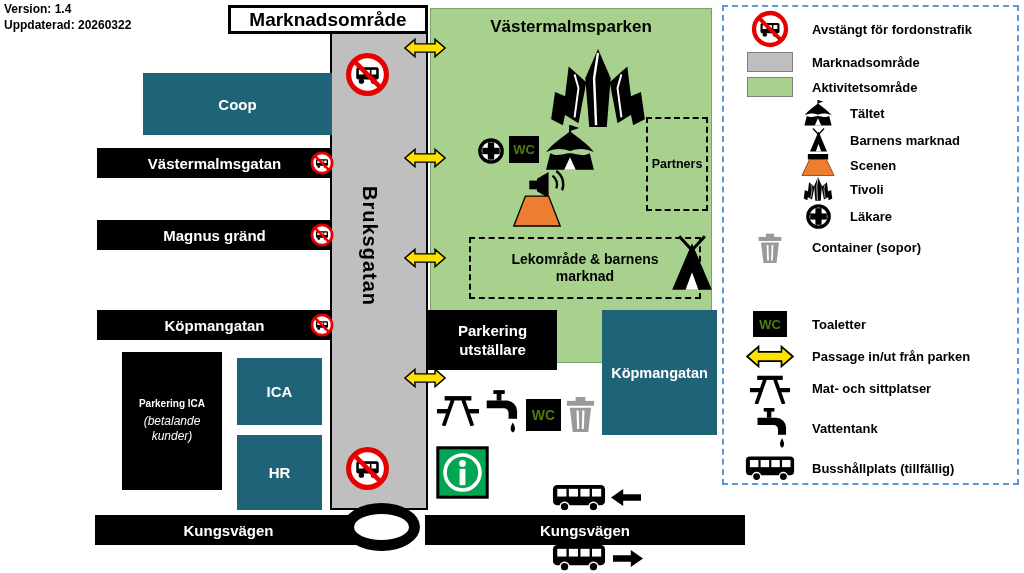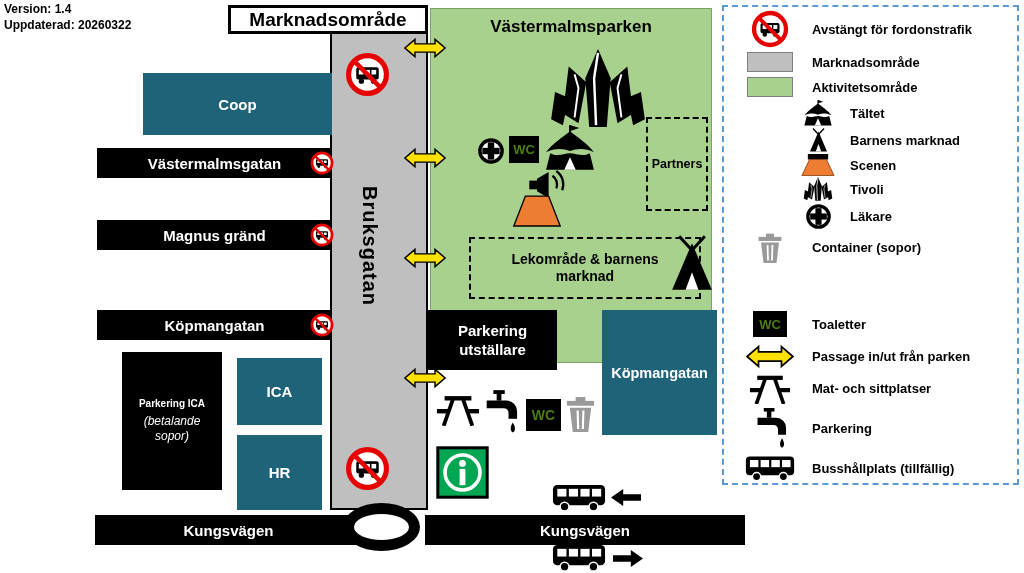--- a/index.html
+++ b/index.html
@@ -263,21 +263,21 @@
     <span>Kungsvägen</span>
   </div>
   <div class="bar" style="left:425px;top:515px;width:320px">
     <span>Kungsvägen</span>
   </div>
 
   <div class="rb"></div>
 
   <div class="blackbox" style="left:122px;top:352px;width:100px;height:138px">
     <span class="pk-line1">Parkering ICA</span>
-    <span class="pk-line2">(betalande sopor)</span>
+    <span class="pk-line2">(betalande kunder)</span>
   </div>
   <div class="blackbox" style="left:428px;top:310px;width:129px;height:60px">
     <span class="putst-label">Parkering utställare</span>
   </div>
 
   <div class="icon-abs" style="left:436px;top:393px">
     <svg style="width:44px;height:33px">
         <use href="#sym-picnic"></use>
       </svg>
   </div>
@@ -423,21 +423,21 @@
         </span>
       <span class="llab">Mat- och sittplatser</span>
     </div>
 
     <div class="lrow" style="top:400px;height:42px">
       <span class="lic">
         <svg style="width:36px;height:41px">
             <use href="#sym-tap"></use>
           </svg>
         </span>
-      <span class="llab">Parkering</span>
+      <span class="llab">Vattentank</span>
     </div>
 
     <div class="lrow" style="top:446px;height:30px">
       <span class="lic">
         <svg style="width:50px;height:27px">
             <use href="#sym-bus"></use>
           </svg>
         </span>
       <span class="llab">Busshållplats (tillfällig)</span>
     </div>

